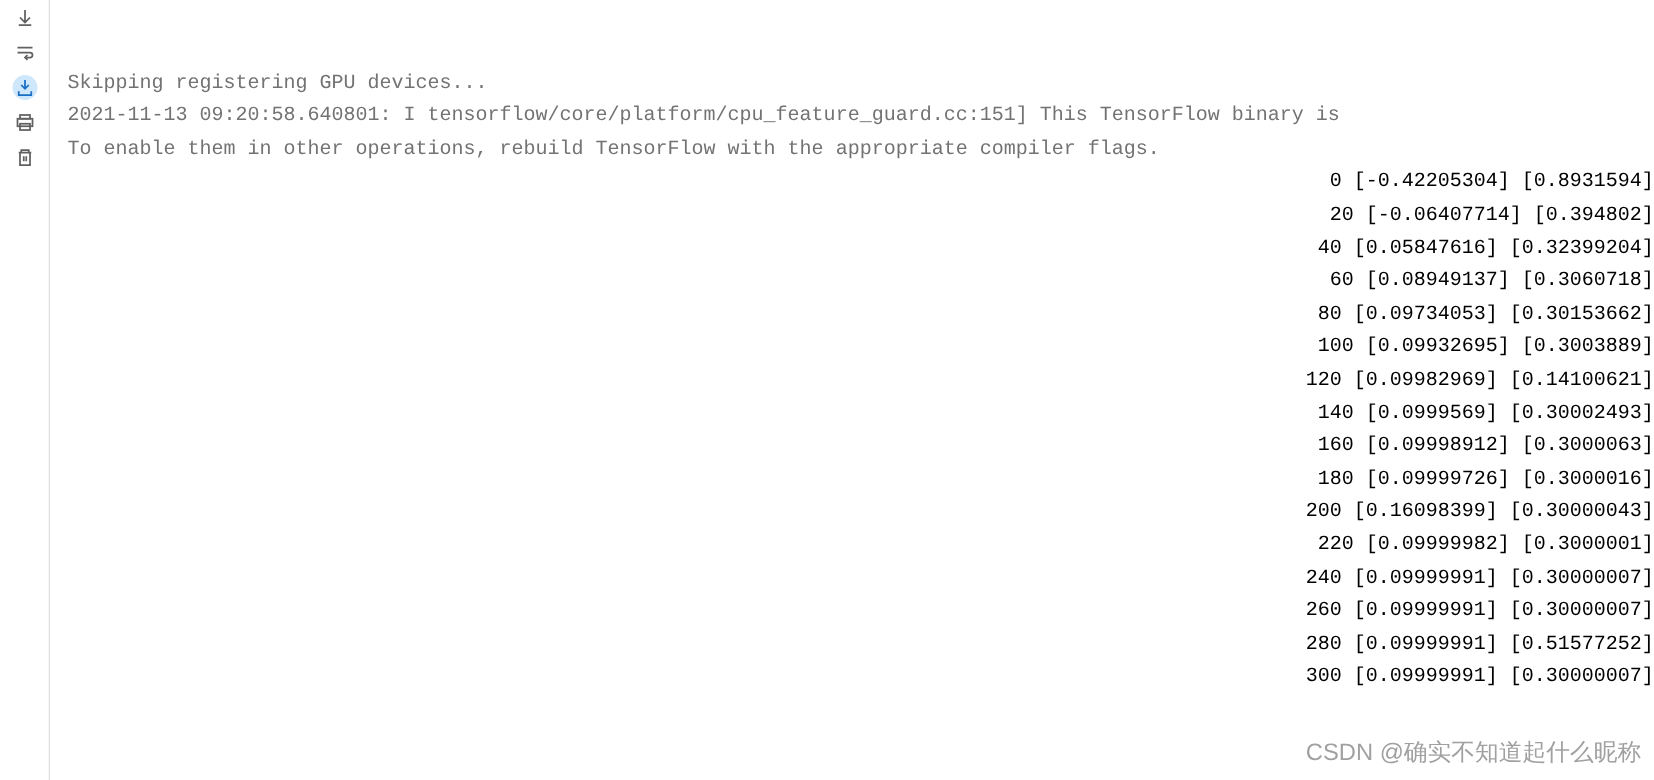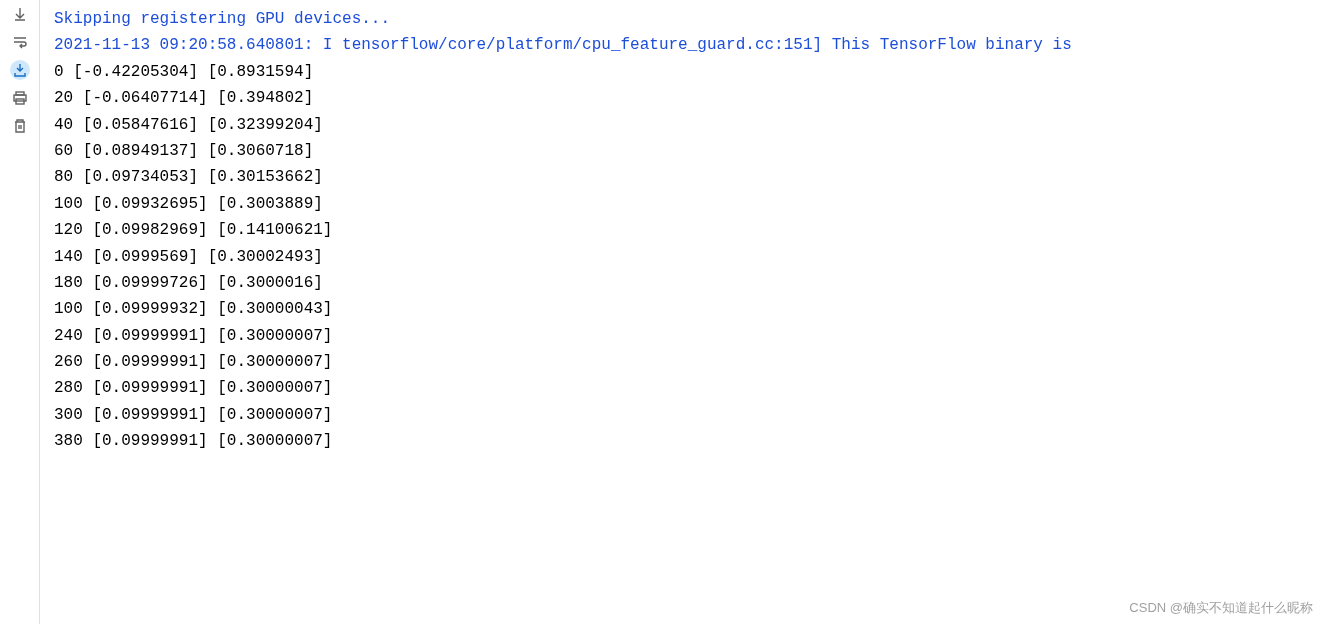--- a/index.html
+++ b/index.html
@@ -45,31 +45,33 @@
     }
     .content {
       flex: 1;
       padding: 6px 0 0 14px;
       overflow: hidden;
       white-space: nowrap;
       line-height: 1.65;
       position: relative;
     }
     .stderr {
-      color: #1d4ed8;
+      color: #737373;
+      margin-top: 47px;
     }
     .stdout {
       color: #000000;
+      text-align: right;
     }
     .watermark {
       position: absolute;
       bottom: 6px;
       right: 10px;
       font-family: Arial, sans-serif;
-      font-size: 13px;
+      font-size: 19px;
       color: rgba(120,120,120,0.7);
     }
     .output-line {
       display: block;
     }
   </style>
 </head>
 <body>
 
 <div class="gutter">
@@ -99,32 +101,34 @@
     <svg viewBox="0 0 16 16" fill="none" stroke="currentColor" stroke-width="1.4">
       <path d="M3 4 L13 4 M5 4 L5 2 L11 2 L11 4 M4 4 L4 14 L12 14 L12 4 M7 7 L7 11 M9 7 L9 11"></path>
     </svg>
   </div>
 </div>
 
 <div class="content">
   <div class="stderr">
     <span class="output-line">Skipping registering GPU devices...</span>
     <span class="output-line">2021-11-13 09:20:58.640801: I tensorflow/core/platform/cpu_feature_guard.cc:151] This TensorFlow binary is</span>
+    <span class="output-line">To enable them in other operations, rebuild TensorFlow with the appropriate compiler flags.</span>
   </div>
   <div class="stdout">
     <span class="output-line">0 [-0.42205304] [0.8931594]</span>
     <span class="output-line">20 [-0.06407714] [0.394802]</span>
     <span class="output-line">40 [0.05847616] [0.32399204]</span>
     <span class="output-line">60 [0.08949137] [0.3060718]</span>
     <span class="output-line">80 [0.09734053] [0.30153662]</span>
     <span class="output-line">100 [0.09932695] [0.3003889]</span>
     <span class="output-line">120 [0.09982969] [0.14100621]</span>
     <span class="output-line">140 [0.0999569] [0.30002493]</span>
+    <span class="output-line">160 [0.09998912] [0.3000063]</span>
     <span class="output-line">180 [0.09999726] [0.3000016]</span>
-    <span class="output-line">100 [0.09999932] [0.30000043]</span>
+    <span class="output-line">200 [0.16098399] [0.30000043]</span>
+    <span class="output-line">220 [0.09999982] [0.3000001]</span>
     <span class="output-line">240 [0.09999991] [0.30000007]</span>
     <span class="output-line">260 [0.09999991] [0.30000007]</span>
-    <span class="output-line">280 [0.09999991] [0.30000007]</span>
+    <span class="output-line">280 [0.09999991] [0.51577252]</span>
     <span class="output-line">300 [0.09999991] [0.30000007]</span>
-    <span class="output-line">380 [0.09999991] [0.30000007]</span>
   </div>
   <div class="watermark">CSDN @确实不知道起什么昵称</div>
 </div>
 
 </body></html>

